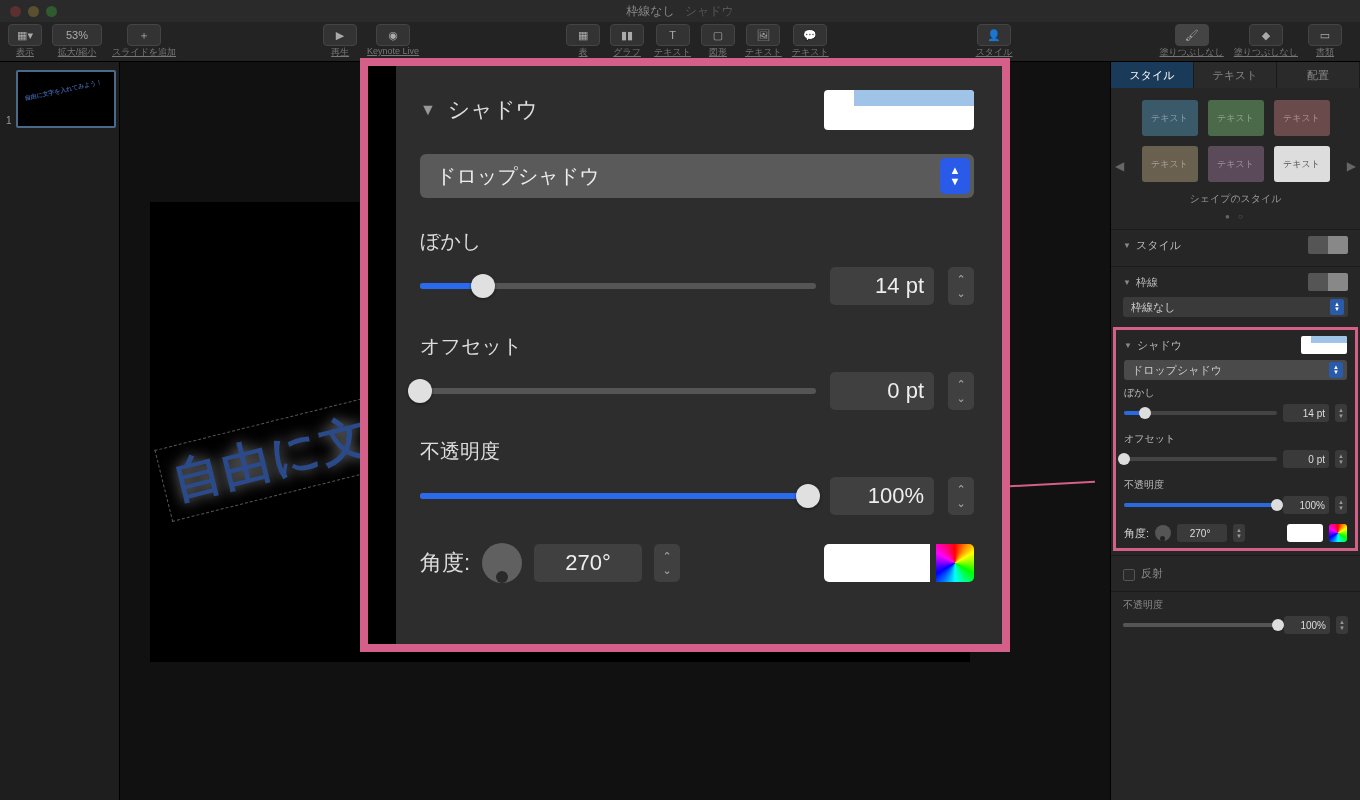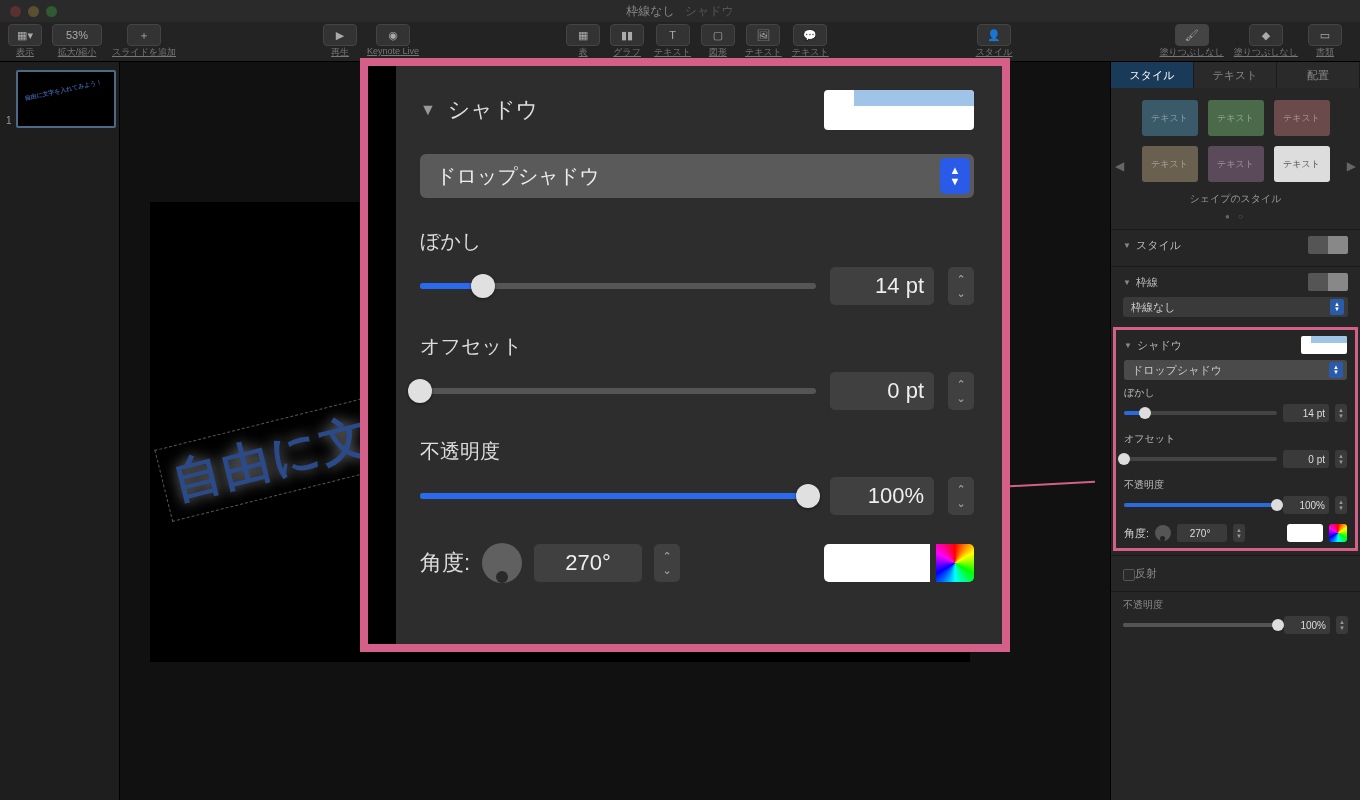--- a/index.html
+++ b/index.html
@@ -65,21 +65,21 @@
 .slider .fill { position: absolute; left: 0; top: 0; bottom: 0; background: #2a6adf; border-radius: 2px; }
 .slider .knob { position: absolute; top: 50%; width: 12px; height: 12px; background: #ddd; border-radius: 50%; transform: translate(-50%, -50%); }
 .numbox { width: 46px; height: 18px; background: #3a3a3a; border-radius: 3px; display: flex; align-items: center; justify-content: flex-end; padding-right: 4px; font-size: 10px; color: #ddd; }
 .stepper { width: 12px; height: 18px; background: #3a3a3a; border-radius: 3px; display: flex; flex-direction: column; align-items: center; justify-content: center; font-size: 6px; line-height: 6px; color: #999; }
 .angle-row { display: flex; align-items: center; gap: 6px; }
 .angle-dial { width: 16px; height: 16px; background: #555; border-radius: 50%; position: relative; }
 .angle-dial::after { content: ''; position: absolute; width: 5px; height: 5px; background: #222; border-radius: 50%; left: 5px; bottom: 0px; }
 .color-well { width: 36px; height: 18px; background: #fff; border-radius: 3px; }
 .color-btn { width: 18px; height: 18px; border-radius: 3px; background: conic-gradient(red, yellow, lime, cyan, blue, magenta, red); cursor: pointer; }
 
-.checkbox-row { display: flex; align-items: flex-end; color: #888; padding: 4px 0; }
+.checkbox-row { display: flex; align-items: flex-end; gap: 6px; color: #888; padding: 4px 0; }
 .checkbox { width: 12px; height: 12px; border: 1px solid #555; border-radius: 2px; background: #2a2a2a; }
 
 
 .callout { position: absolute; left: 360px; top: 58px; width: 650px; height: 594px; border: 8px solid #d4608a; background: #2d2d2d; z-index: 50; }
 .callout-inner { display: flex; height: 100%; }
 .callout-edge { width: 28px; background: #000; }
 .callout-body { flex: 1; padding: 24px 28px 20px 24px; }
 .co-head { display: flex; align-items: center; justify-content: space-between; margin-bottom: 24px; }
 .co-title { display: flex; align-items: center; gap: 12px; font-size: 22px; color: #ddd; font-weight: 500; }
 .co-tri { color: #999; font-size: 16px; }

